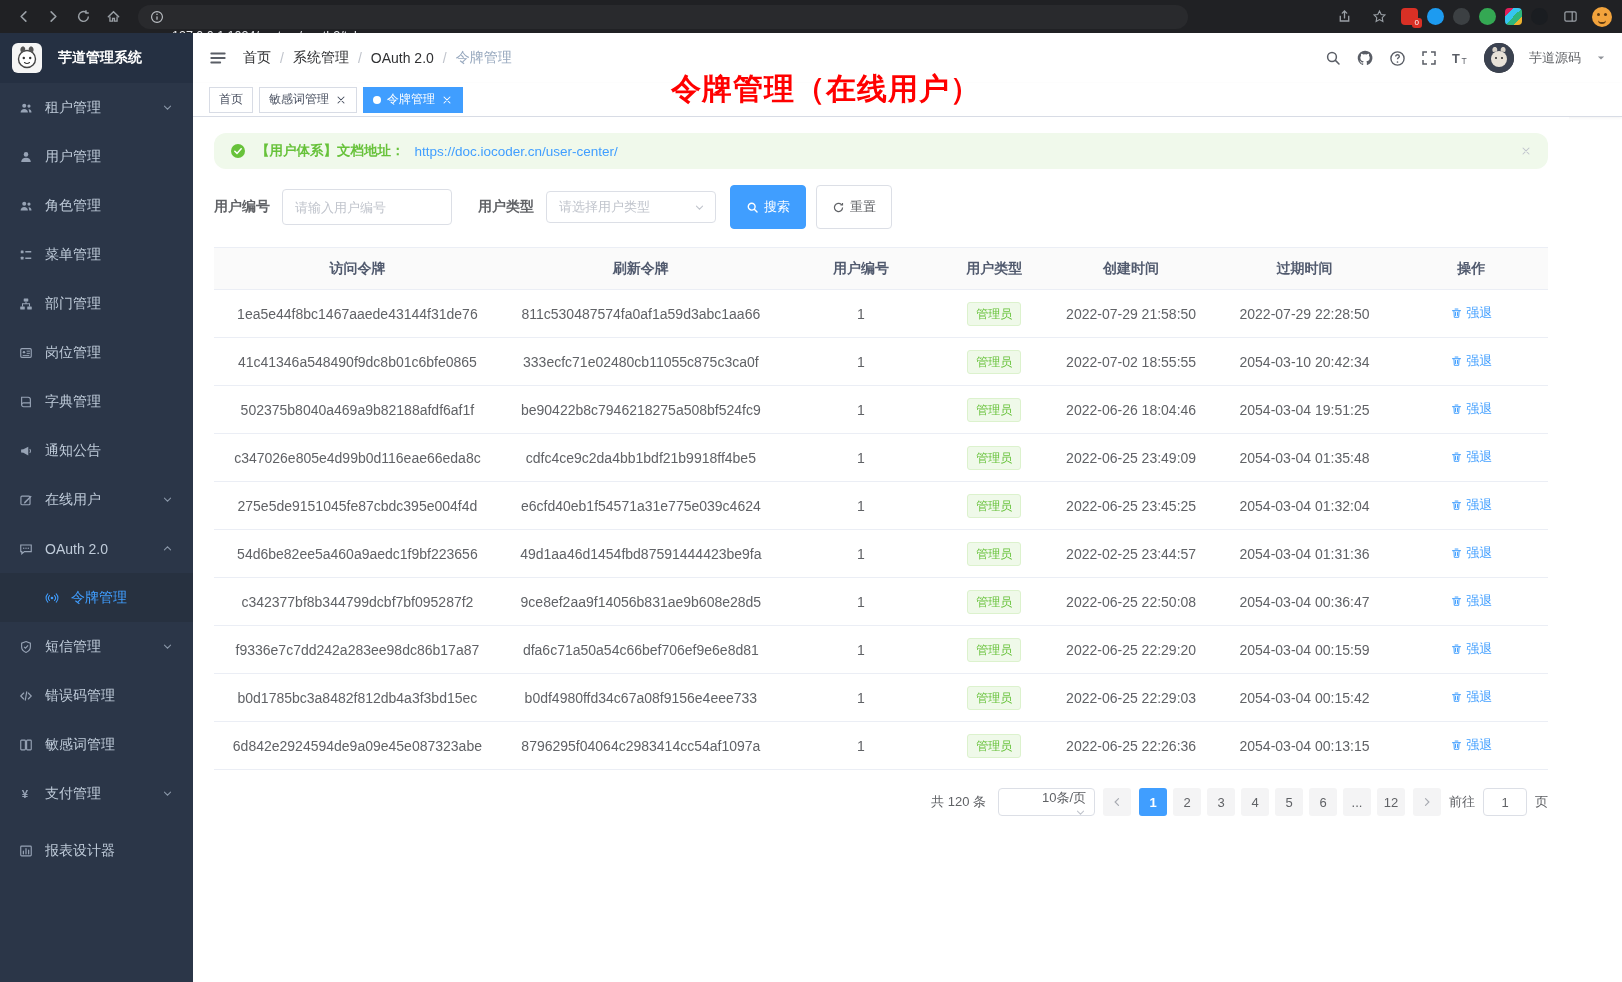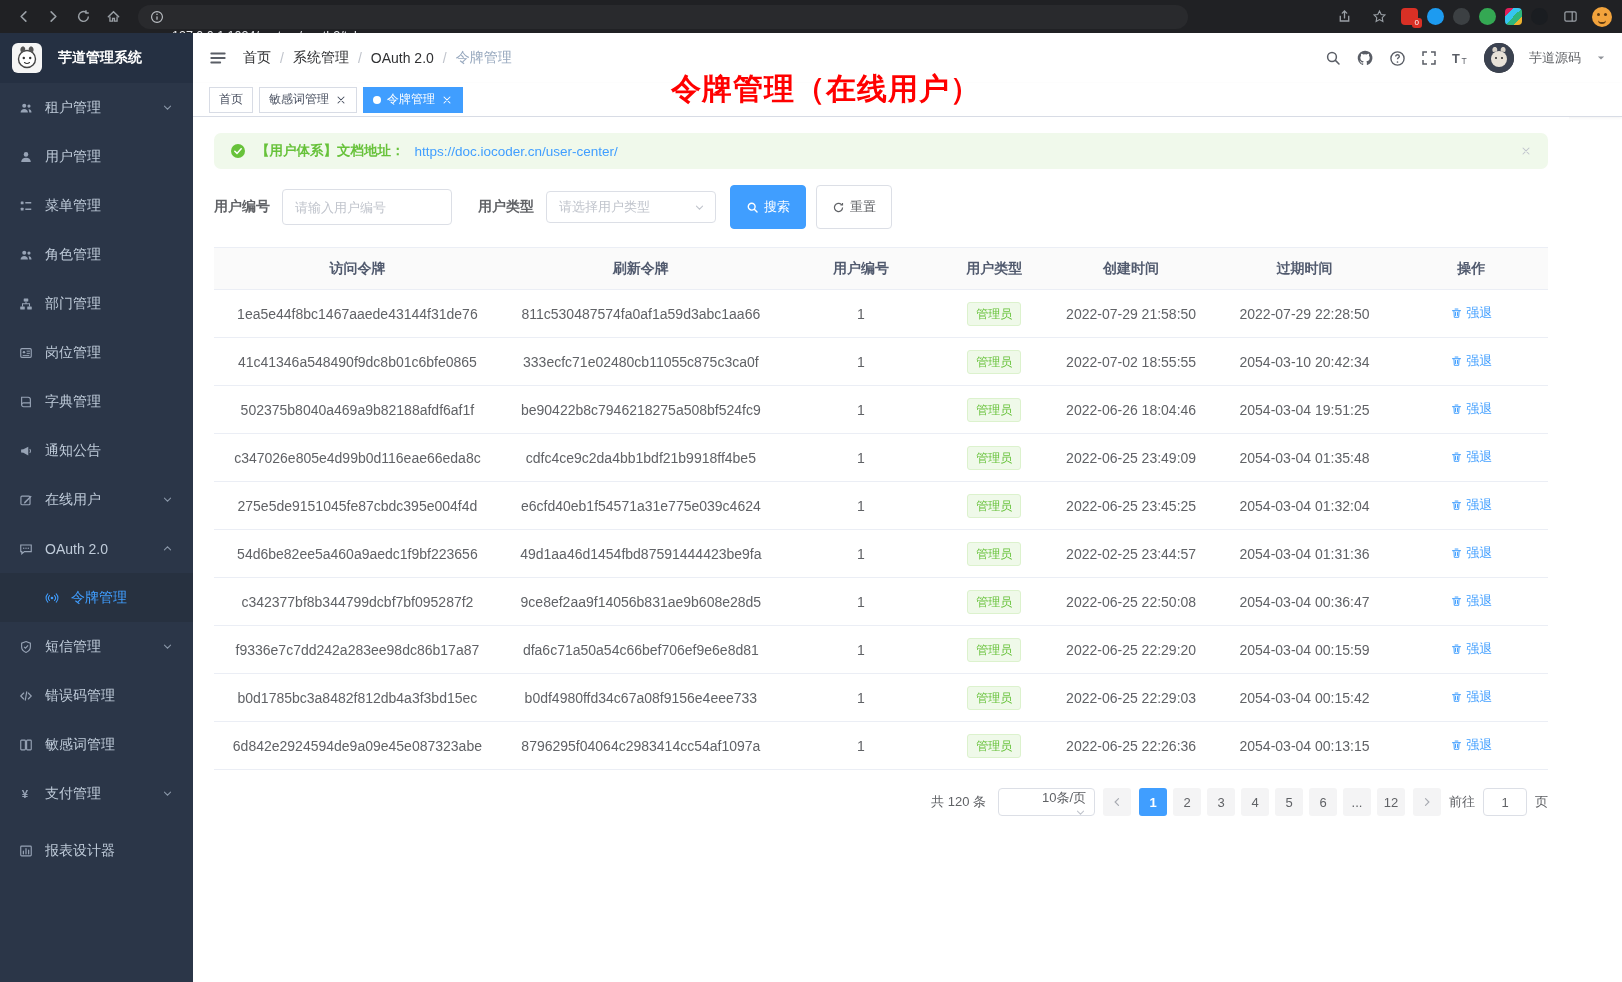--- a/index.html
+++ b/index.html
@@ -45,21 +45,21 @@
   .user-name{font-size:13px;color:#606266;cursor:pointer;}
   .caret{color:#909399;cursor:pointer;display:inline-flex;}
   
   .tagbar{height:34px;border-bottom:1px solid #d8dce5;box-shadow:0 1px 3px rgba(0,0,0,.05);display:flex;align-items:center;gap:6px;padding:0 16px;background:#fff;}
   .tag{height:26px;display:inline-flex;align-items:center;gap:6px;padding:0 9px;border:1px solid #d8dce5;background:#fff;color:#495060;font-size:12px;cursor:pointer;}
   .tag .tclose{display:inline-flex;border-radius:50%;}
   .tag.active{background:#409eff;border-color:#409eff;color:#fff;}
   .tag .dot{width:8px;height:8px;border-radius:50%;background:#fff;display:inline-block;}
   
   .content{width:1376px;padding:16px 21px;background:#fff;}
-  .alert{height:36px;background:#f0f9eb;border-radius:7px;display:flex;align-items:center;gap:10px;padding:12px 16px;margin-bottom:16px;}
+  .alert{height:36px;background:#f0f9eb;border-radius:12px;display:flex;align-items:center;gap:10px;padding:12px 16px;margin-bottom:16px;}
   .alert-text{color:#67c23a;font-size:13.5px;font-weight:600;}
   .alert-link{color:#409eff;font-size:13.5px;text-decoration:none;cursor:pointer;}
   .alert-close{margin-left:auto;color:#c0c4cc;cursor:pointer;display:inline-flex;}
   .filters{display:flex;align-items:center;margin-bottom:18px;}
   .f-label{font-weight:700;color:#606266;margin-right:12px;}
   .f-label.second{margin-left:26px;}
   .f-input{width:170px;height:32px;border:1px solid #dcdfe6;border-radius:4px;padding:17px 12px;font-size:13px;color:#606266;outline:none;font-family:inherit;}
   .f-input::placeholder{color:#c0c4cc;}
   .f-select{width:170px;height:32px;border:1px solid #dcdfe6;border-radius:4px;padding:0 10px 0 12px;font-size:13px;display:flex;align-items:center;justify-content:space-between;cursor:pointer;background:#fff;}
   .placeholder{color:#c0c4cc;}
@@ -189,38 +189,38 @@
               <circle cx="8" cy="5" r="2.6"></circle>
               <path d="M2.5 13.6c0-2.9 2.5-4.7 5.5-4.7s5.5 1.8 5.5 4.7z"></path>
             </svg>
           </span>
       <span class="mi-label">用户管理</span>
 
     </div>
         <div class="menu-item">
       <span class="icon">
             <svg width="14" height="14" viewBox="0 0 16 16" fill="currentColor" xmlns="http://www.w3.org/2000/svg">
-              <rect x="2" y="2.8" width="3.2" height="3.2" rx=".6"></rect>
-              <rect x="2" y="10" width="3.2" height="3.2" rx=".6"></rect>
-              <path d="M7.2 4.4H14M7.2 11.6H14" stroke="currentColor" stroke-width="1.7"></path>
-            </svg>
-          </span>
-      <span class="mi-label">菜单管理</span>
-
-    </div>
-        <div class="menu-item">
-      <span class="icon">
-            <svg width="14" height="14" viewBox="0 0 16 16" fill="currentColor" xmlns="http://www.w3.org/2000/svg">
               <circle cx="6" cy="5.5" r="2.3"></circle>
               <path d="M1.8 13.2c0-2.4 1.9-4 4.2-4s4.2 1.6 4.2 4z"></path>
               <circle cx="11.4" cy="5.8" r="1.8"></circle>
               <path d="M11 9.2c1.9.3 3.3 1.7 3.3 4h-2.5z"></path>
             </svg>
           </span>
       <span class="mi-label">角色管理</span>
+
+    </div>
+        <div class="menu-item">
+      <span class="icon">
+            <svg width="14" height="14" viewBox="0 0 16 16" fill="currentColor" xmlns="http://www.w3.org/2000/svg">
+              <rect x="2" y="2.8" width="3.2" height="3.2" rx=".6"></rect>
+              <rect x="2" y="10" width="3.2" height="3.2" rx=".6"></rect>
+              <path d="M7.2 4.4H14M7.2 11.6H14" stroke="currentColor" stroke-width="1.7"></path>
+            </svg>
+          </span>
+      <span class="mi-label">菜单管理</span>
 
     </div>
         <div class="menu-item">
       <span class="icon">
             <svg width="14" height="14" viewBox="0 0 16 16" fill="currentColor" xmlns="http://www.w3.org/2000/svg">
               <rect x="5.4" y="1.8" width="5.2" height="3.4" rx=".6"></rect>
               <rect x="1.4" y="10.8" width="5.2" height="3.4" rx=".6"></rect>
               <rect x="9.4" y="10.8" width="5.2" height="3.4" rx=".6"></rect>
               <path d="M8 5.2v2.6M4 10.8V7.8h8v3" fill="none" stroke="currentColor" stroke-width="1.2"></path>
             </svg>

